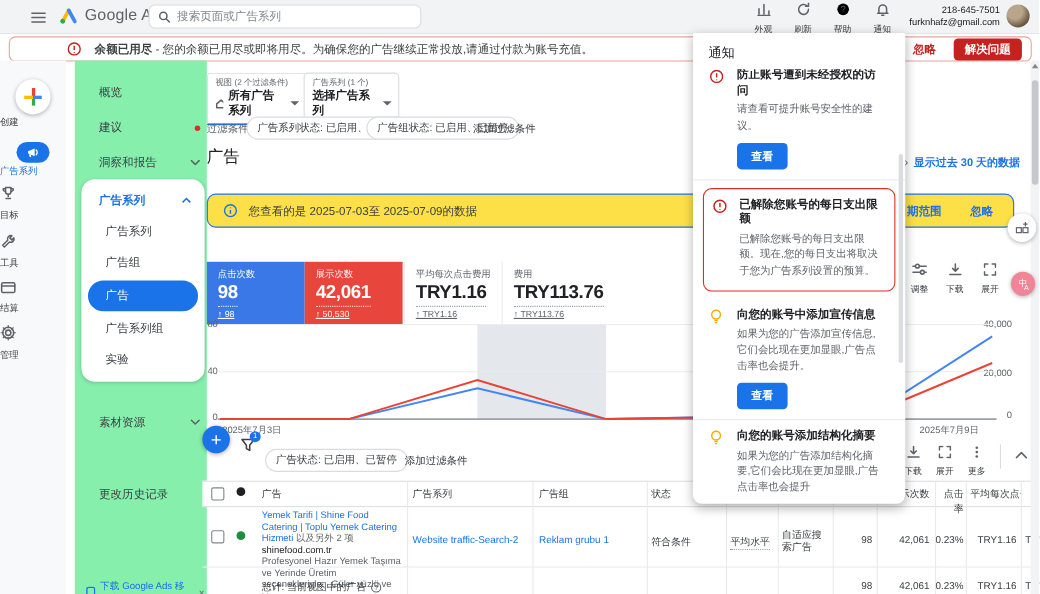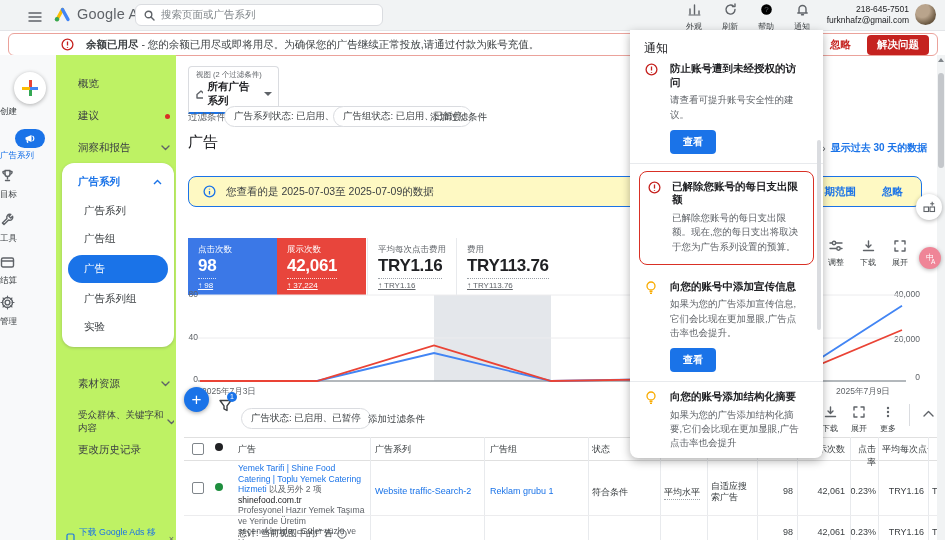--- a/index.html
+++ b/index.html
@@ -32,39 +32,39 @@
   .rail-item.sel .t{color:#1a73e8;}
   #fab-create{width:32px;height:32px;border-radius:50%;background:#fff;margin:0 auto;
               box-shadow:0 1px 4px rgba(0,0,0,.3);position:relative;}
   .plusV{position:absolute;left:14.5px;top:8px;width:3px;height:16px;
          background:linear-gradient(180deg,#ea4335 0 50%,#34a853 50% 100%);}
   .plusH{position:absolute;left:8px;top:14.5px;width:16px;height:3px;
          background:linear-gradient(90deg,#fbbc04 0 50%,#4285f4 50% 100%);}
   .rail-pill{width:30px;height:19px;border-radius:10px;background:#1a73e8;margin:0 auto;
              display:flex;align-items:center;justify-content:center;}
   
-  #sidebar{left:56px;top:55px;width:120px;height:485px;background:#bef264;}
+  #sidebar{left:68px;top:55px;width:120px;height:485px;background:#86efac;}
   .side-item{font-size:10.5px;color:#3c4043;display:flex;align-items:center;}
   .side-card{position:absolute;left:6px;top:108px;width:112px;background:#fff;border-radius:12px;
              box-shadow:0 1px 3px rgba(60,64,67,.25);padding:6px 0;}
   .sub-item{font-size:10.5px;color:#3c4043;padding:7px 0 7px 22px;}
   .sub-sel{margin:2px 6px;background:#1a73e8;color:#fff;border-radius:14px;padding:7px 0 7px 16px;
            font-size:10.5px;}
   
   .selbox{background:#fff;border:1px solid #dadce0;border-radius:4px;padding:3px 6px 4px 7px;}
   .selbox .l1{font-size:7.5px;color:#5f6368;}
   .selbox .l2{font-size:10.5px;color:#202124;font-weight:bold;display:flex;align-items:center;gap:4px;}
   .caret{width:0;height:0;border-left:4px solid transparent;border-right:4px solid transparent;
          border-top:4px solid #5f6368;margin-left:6px;}
   .chip{display:inline-flex;align-items:center;border:1px solid #dadce0;border-radius:12px;
         background:#fff;font-size:9.5px;color:#3c4043;padding:3px 9px;}
   .linkish{font-size:9.5px;color:#5f6368;}
   #pagetitle{font-size:15px;color:#202124;}
   #infobar{left:188px;top:176px;width:732px;height:29px;border:1px solid #1a73e8;border-radius:8px;
-           display:flex;align-items:center;background:#fef9c3;}
+           display:flex;align-items:center;background:#fde047;}
   #infobar .msg{font-size:10.5px;color:#3c4043;}
   .blue-ghost{color:#1a73e8;font-size:10.5px;font-weight:bold;background:none;border:none;cursor:pointer;}
   
   .mcard{width:89px;height:57px;padding:6px 0 0 10px;box-sizing:border-box;}
   .mcard .l{font-size:8.5px;}
   .mcard .v{font-size:17px;font-weight:bold;letter-spacing:-.3px;display:inline-block;
             border-bottom:1px dotted rgba(255,255,255,.8);padding-bottom:2px;}
   .mcard .d{font-size:8px;margin-top:2px;text-decoration:underline;}
   .mcard.white .v{border-bottom:1px dotted #9aa0a6;color:#202124;}
   .mcard.white .l,.mcard.white .d{color:#5f6368;}
@@ -248,46 +248,47 @@
       <div class="sub-sel">广告</div>
       <div class="sub-item">广告系列组</div>
       <div class="sub-item">实验</div>
     </div>
     <div class="side-item abs" style="left:22px;top:322px;width:92px;">
       <span>素材资源</span>
       <svg width="9" height="6" class="ic" style="margin-left:auto;">
           <path d="M1 1l3.5 3.5L8 1"></path>
         </svg>
     </div>
-    <div class="side-item abs" style="left:22px;top:354px;width:96px;font-size:9.5px;">
-      <span>受众群体、关键字和内容</span>
-      <svg width="9" height="6" class="ic" style="margin-left:2px;">
-          <path d="M1 1l3.5 3.5L8 1"></path>
-        </svg>
-    </div>
     <div class="side-item abs" style="left:22px;top:388px;">更改历史记录</div>
     <div class="abs" style="left:10px;top:472px;width:108px;display:flex;align-items:center;gap:4px;">
       <svg width="9" height="12" style="stroke:#1a73e8;fill:none;stroke-width:1.2;flex:none;">
         <rect x="1" y="1" width="7" height="10" rx="1.5"></rect>
           <path d="M3.5 9.3h2"></path>
       </svg>
       <span style="font-size:8.8px;color:#1a73e8;">下载 Google Ads 移动应用</span>
       <span style="font-size:9px;color:#5f6368;margin-left:2px;">×</span>
     </div>
   </div>
 
   <div class="selbox abs" style="left:188px;top:66px;width:76px;border-bottom:2px solid #1a73e8;border-radius:4px 4px 0 0;">
     <div class="l1">视图 (2 个过滤条件)</div>
     <div class="l2">
       <svg width="10" height="9" class="ic">
           <path d="M1 4.5 5 1l4 3.5V8H1z"></path>
         </svg>
       <span>所有广告系列</span>
       <span class="caret"></span>
     </div>
+  </div>
+  <div class="selbox abs" style="left:276px;top:66px;width:72px;">
+    <div class="l1">广告系列 (1 个)</div>
+    <div class="l2">
+        <span>选择广告系列</span>
+      <span class="caret"></span>
+      </div>
   </div>
 
   <div class="abs linkish" style="left:188px;top:111px;">过滤条件</div>
   <div class="chip abs" style="left:224px;top:106px;">广告系列状态: 已启用、已暂停</div>
   <div class="chip abs" style="left:333px;top:106px;">广告组状态: 已启用、已暂停</div>
   <div class="abs linkish" style="left:430px;top:111px;color:#3c4043;">添加过滤条件</div>
 
   <div id="pagetitle" class="abs" style="left:188px;top:133px;">广告</div>
 
   <div class="abs" style="left:822px;top:141px;display:flex;align-items:center;gap:5px;">
@@ -308,21 +309,21 @@
   </div>
 
   <div class="abs mcard" style="left:188px;top:238px;background:#3b78e7;color:#fff;">
     <div class="l">点击次数</div>
     <div class="v">98</div>
     <div class="d">↑ 98</div>
   </div>
   <div class="abs mcard" style="left:277px;top:238px;background:#e8453c;color:#fff;">
     <div class="l">展示次数</div>
     <div class="v">42,061</div>
-    <div class="d">↑ 37,224</div>
+    <div class="d">↑ 50,530</div>
   </div>
   <div class="abs mcard white" style="left:367px;top:238px;border-left:1px solid #e8eaed;">
     <div class="l">平均每次点击费用</div>
     <div class="v">TRY1.16</div>
     <div class="d">↑ TRY1.16</div>
   </div>
   <div class="abs mcard white" style="left:456px;top:238px;border-left:1px solid #e8eaed;">
     <div class="l">费用</div>
     <div class="v">TRY113.76</div>
     <div class="d">↑ TRY113.76</div>

